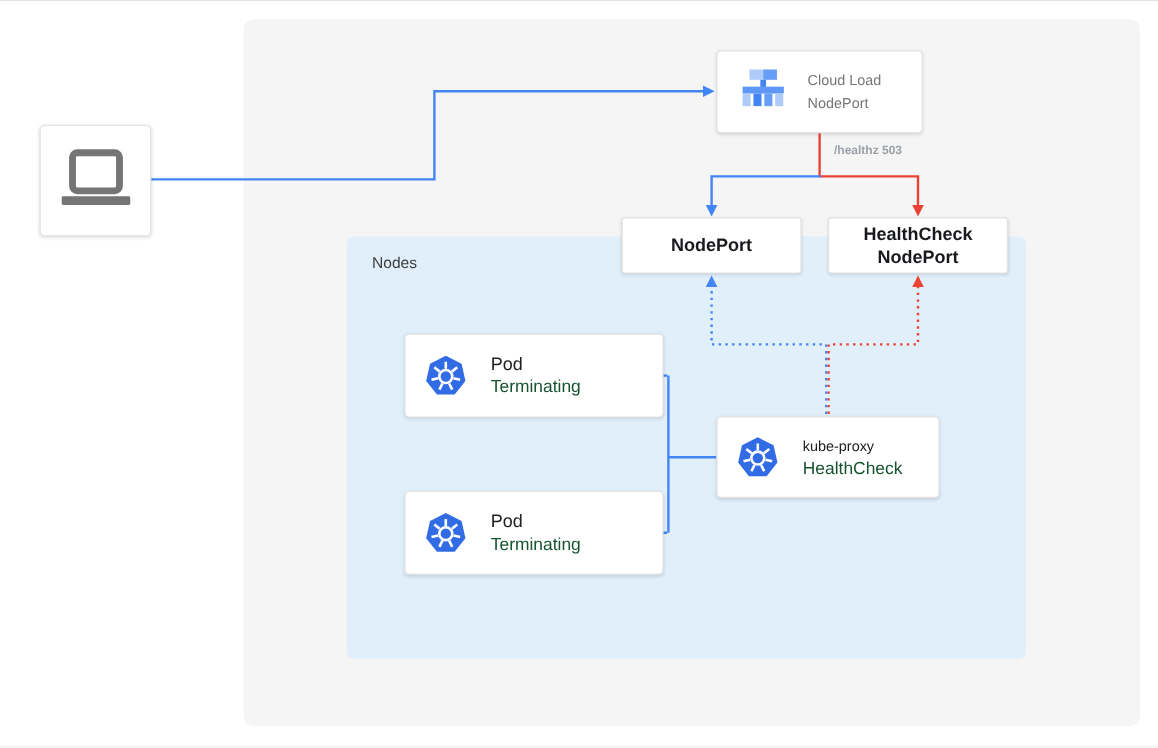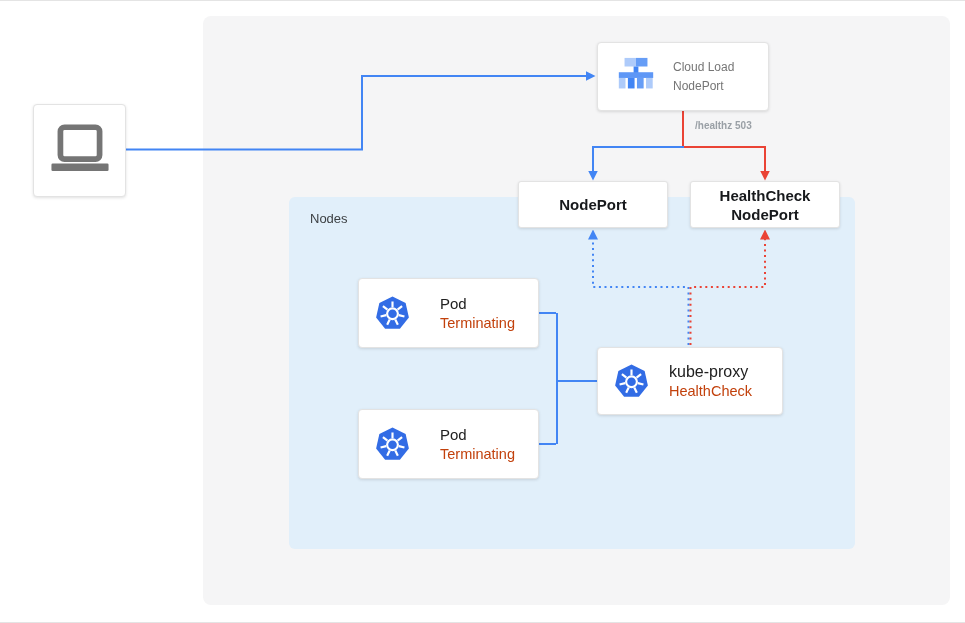--- a/index.html
+++ b/index.html
@@ -26,26 +26,26 @@
         display:flex;align-items:center;}
   .laptop-card{left:33px;top:103px;width:93px;height:93px;justify-content:center;}
   .clb-card{left:597px;top:41px;width:172px;height:69px;padding-left:15px;gap:14px;}
   .clb-text{font-size:12px;line-height:19px;color:var(--gray_text);}
   .healthz{position:absolute;left:695px;top:119px;font-size:10px;font-weight:700;
            color:var(--muted_text);z-index:4;}
   .port-card{justify-content:center;text-align:center;border-radius:3px;
              font-weight:700;font-size:15px;color:#17191c;line-height:19px;}
   .nodeport-card{left:518px;top:180px;width:150px;height:47px;}
   .hc-card{left:690px;top:180px;width:150px;height:47px;flex-direction:column;}
-  .pod-card{left:337px;width:181px;height:70px;padding-left:15px;gap:29px;margin-left:21px;}
+  .pod-card{left:337px;width:216px;height:70px;padding-left:15px;gap:19px;}
   .pod1{top:277px;} .pod2{top:408px;}
   .kp-card{left:597px;top:346px;width:186px;height:68px;padding-left:15px;gap:19px;}
   .node-title{font-size:15px;font-weight:500;color:#212121;line-height:20px;}
-  .node-sub{font-size:14.5px;color:#c2410c;line-height:19px;}
-  .kp-card .node-title{font-size:16px;}
+  .node-sub{font-size:14.5px;color:#14532d;line-height:19px;}
+  .kp-card .node-title{font-size:12px;}
 </style>
 </head>
 <body>
 
 <div class="stage">
 
   <div class="panel"></div>
 
   <div class="nodes">
     <span class="nodes-label">Nodes</span>

